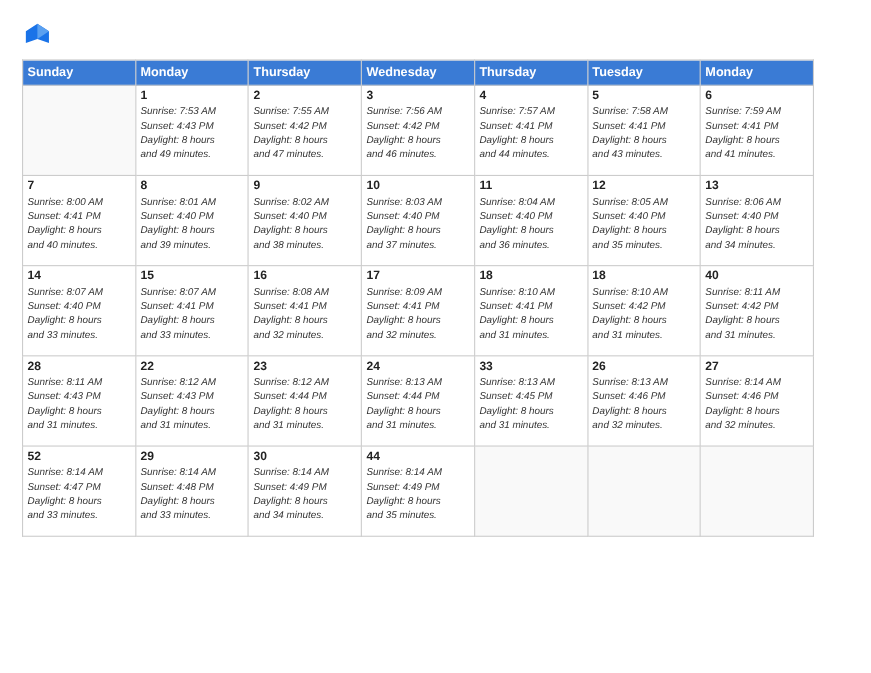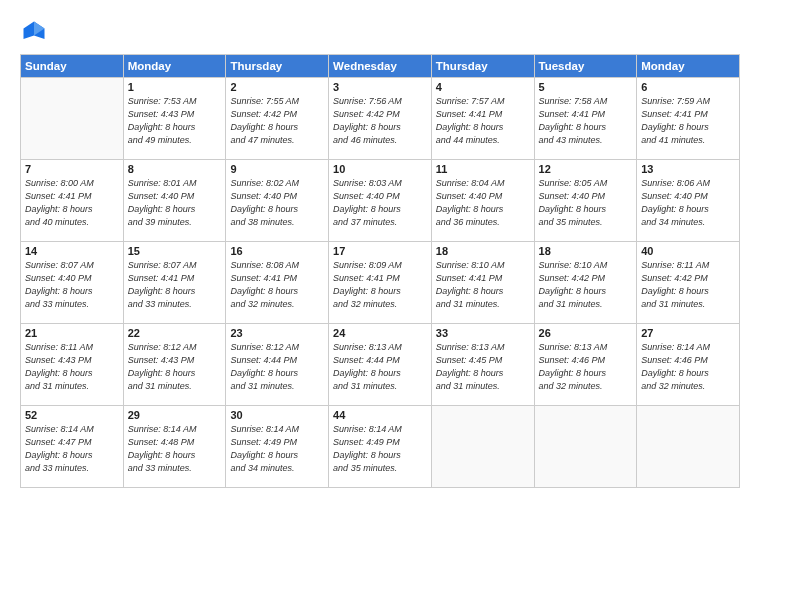--- a/index.html
+++ b/index.html
@@ -207,21 +207,21 @@
             <span class="day-num">18</span>
             <div class="cell-info">Sunrise: 8:10 AM<br>Sunset: 4:42 PM<br>Daylight: 8 hours<br>and 31 minutes.</div>
           </td>
           <td>
             <span class="day-num">40</span>
             <div class="cell-info">Sunrise: 8:11 AM<br>Sunset: 4:42 PM<br>Daylight: 8 hours<br>and 31 minutes.</div>
           </td>
         </tr>
         <tr>
           <td>
-            <span class="day-num">21</span>
+            <span class="day-num">28</span>
             <div class="cell-info">Sunrise: 8:11 AM<br>Sunset: 4:43 PM<br>Daylight: 8 hours<br>and 31 minutes.</div>
           </td>
           <td>
             <span class="day-num">22</span>
             <div class="cell-info">Sunrise: 8:12 AM<br>Sunset: 4:43 PM<br>Daylight: 8 hours<br>and 31 minutes.</div>
           </td>
           <td>
             <span class="day-num">23</span>
             <div class="cell-info">Sunrise: 8:12 AM<br>Sunset: 4:44 PM<br>Daylight: 8 hours<br>and 31 minutes.</div>
           </td>

